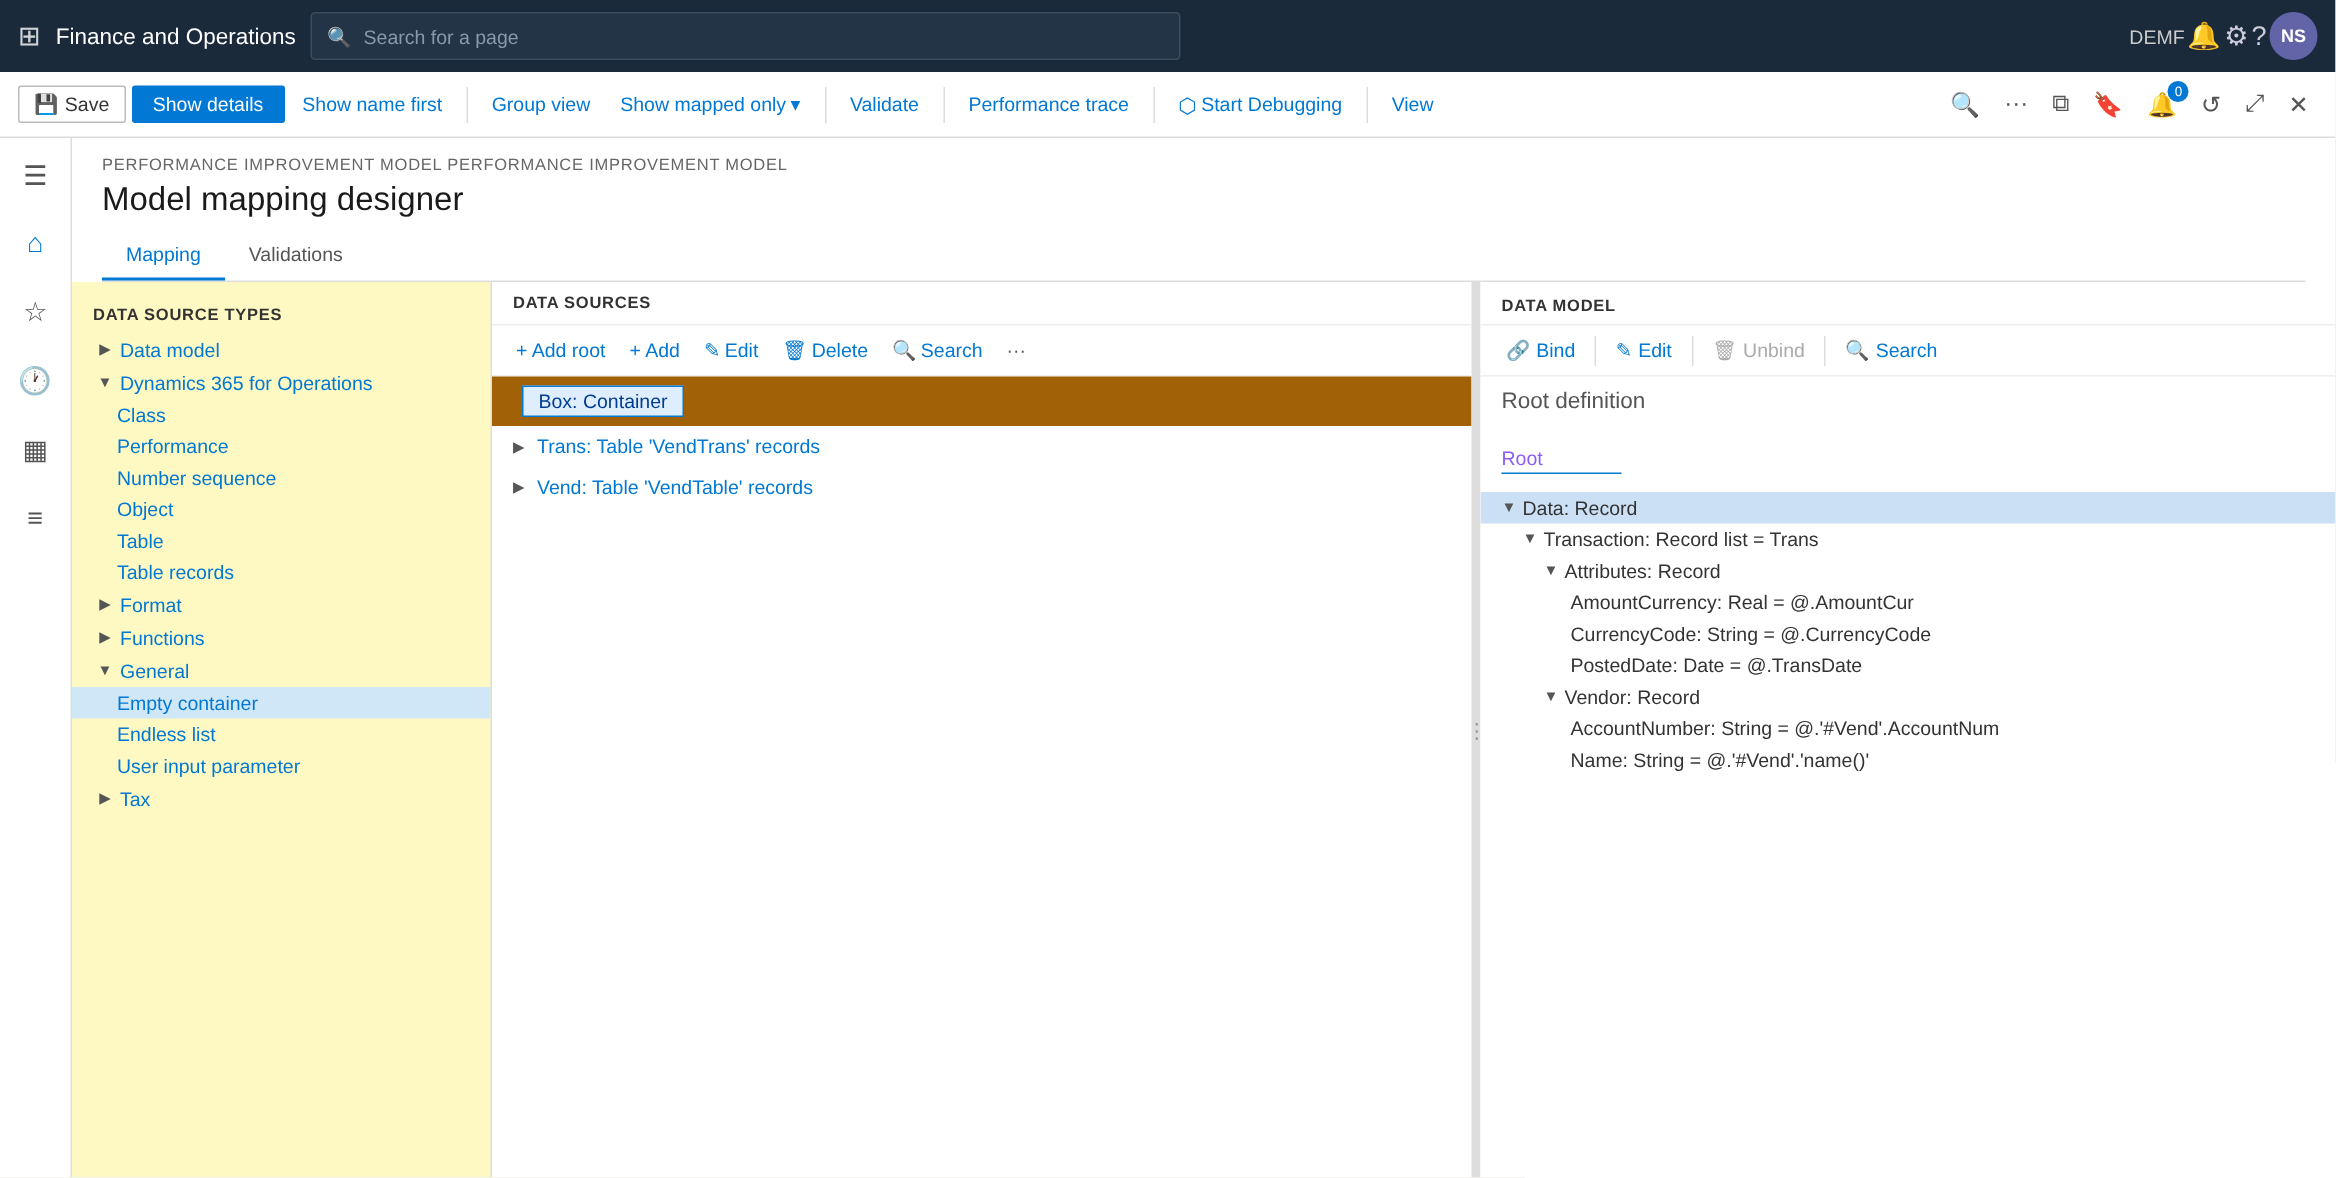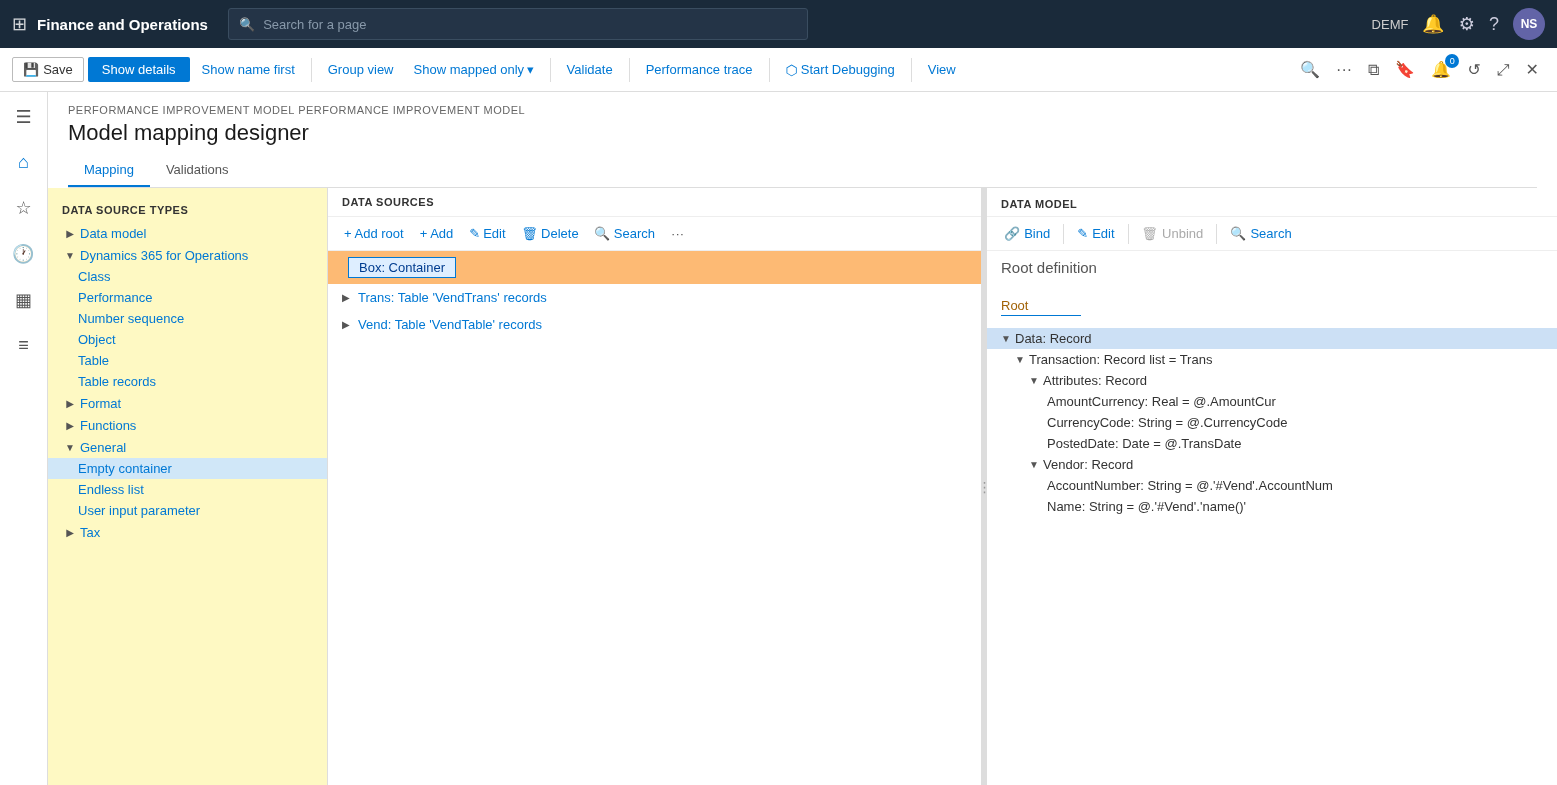--- a/index.html
+++ b/index.html
@@ -9,36 +9,36 @@
     .top-nav {
       background: #1a2a3a;
       height: 48px;
       display: flex;
       align-items: center;
       padding: 0 12px;
       gap: 10px;
       color: #fff;
     }
     .top-nav .app-grid { font-size: 18px; cursor: pointer; opacity: 0.8; }
-    .top-nav .app-title { font-size: 15px; font-weight: 700; color: #fff; white-space: nowrap; margin-right: 10px; }
+    .top-nav .app-title { font-size: 15px; font-weight: 400; color: #fff; white-space: nowrap; }
     .top-nav .search-box {
       flex: 0 0 580px;
       background: #243447;
       border: 1px solid #3a4d60;
       border-radius: 3px;
       height: 32px;
       display: flex;
       align-items: center;
       padding: 0 10px;
       gap: 8px;
       color: #aab;
       font-size: 13px;
     }
     .top-nav .spacer { flex: 1; }
-    .top-nav .nav-right { display: flex; align-items: center; gap: 14px; color: #ccd; font-size: 13px; }
+    .top-nav .nav-right { display: flex; align-items: center; gap: 2px; color: #ccd; font-size: 13px; }
     .top-nav .nav-avatar {
       width: 32px; height: 32px; border-radius: 50%;
       background: #6264a7; color: #fff;
       display: flex; align-items: center; justify-content: center;
       font-size: 12px; font-weight: 600;
     }
 
     
     .toolbar {
       background: #fff;
@@ -192,21 +192,21 @@
     .pane-btn {
       background: none; border: none; color: #0078d4; cursor: pointer; font-size: 13px; padding: 3px 6px; display: flex; align-items: center; gap: 3px; text-align: center;
     }
     .ds-item {
       display: flex;
       align-items: center;
       padding: 6px 14px;
       font-size: 13px;
       cursor: pointer;
     }
-    .ds-item.selected { background: #fdba74; }
+    .ds-item.selected { background: #a16207; }
     .ds-item .chevron { width: 16px; color: #555; font-size: 10px; }
     .ds-item .ds-text { color: #0078d4; font-weight: 500; }
     .ds-item.selected .ds-text { color: #003c8f; }
 
     
     .resize-handle {
       width: 5px;
       background: #ddd;
       cursor: col-resize;
       display: flex;
@@ -243,21 +243,21 @@
       border-bottom: 1px solid #eee;
     }
     .dm-btn {
       background: none; border: none; color: #0078d4; cursor: pointer; font-size: 13px; padding: 3px 7px; display: flex; align-items: center; gap: 4px;
     }
     .dm-btn.disabled { color: #aaa; cursor: default; }
     .dm-sep { width: 1px; height: 20px; background: #ddd; margin: 0 2px; }
     .root-def { padding: 8px 14px; }
     .root-def-label { font-size: 15px; color: #555; margin-bottom: 20px; }
     .root-def-value {
-      font-size: 13px; color: #a16207;
+      font-size: 13px; color: #8b5cf6;
       border-bottom: 1px solid #0078d4;
       padding: 2px 0;
       display: inline-block;
       min-width: 80px;
     }
     .dm-tree { padding: 4px 0; }
     .dm-item {
       display: flex;
       align-items: center;
       padding: 3px 14px;

